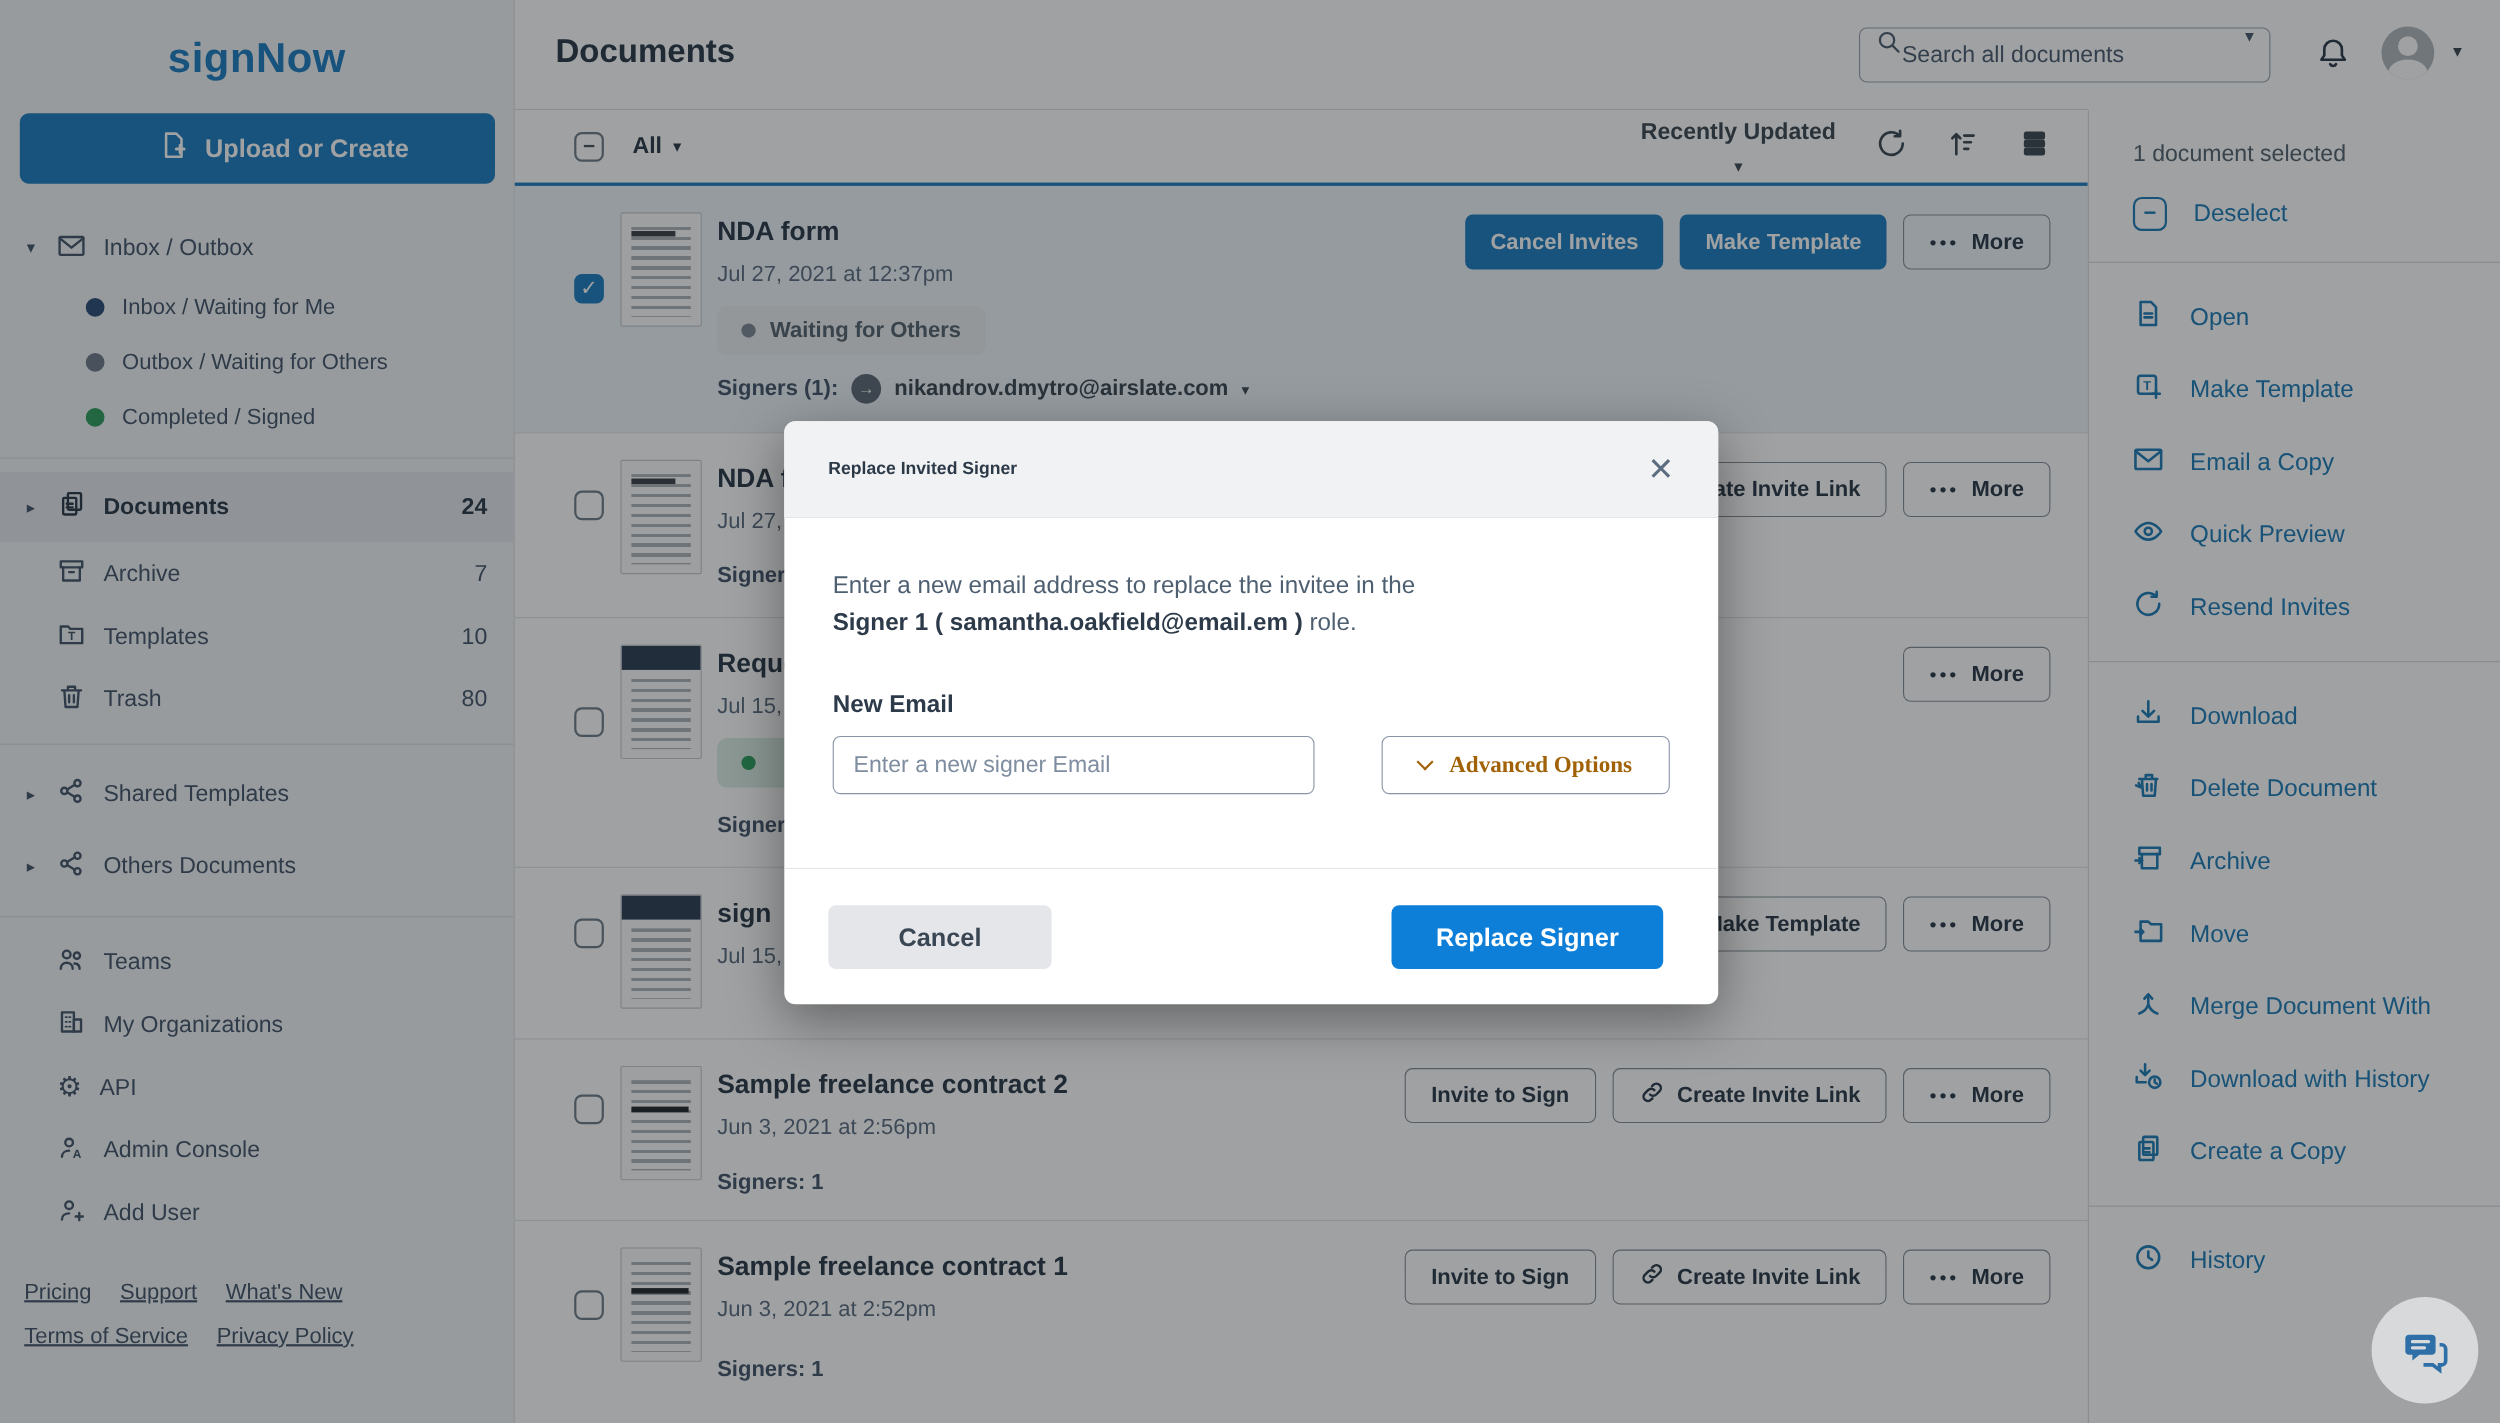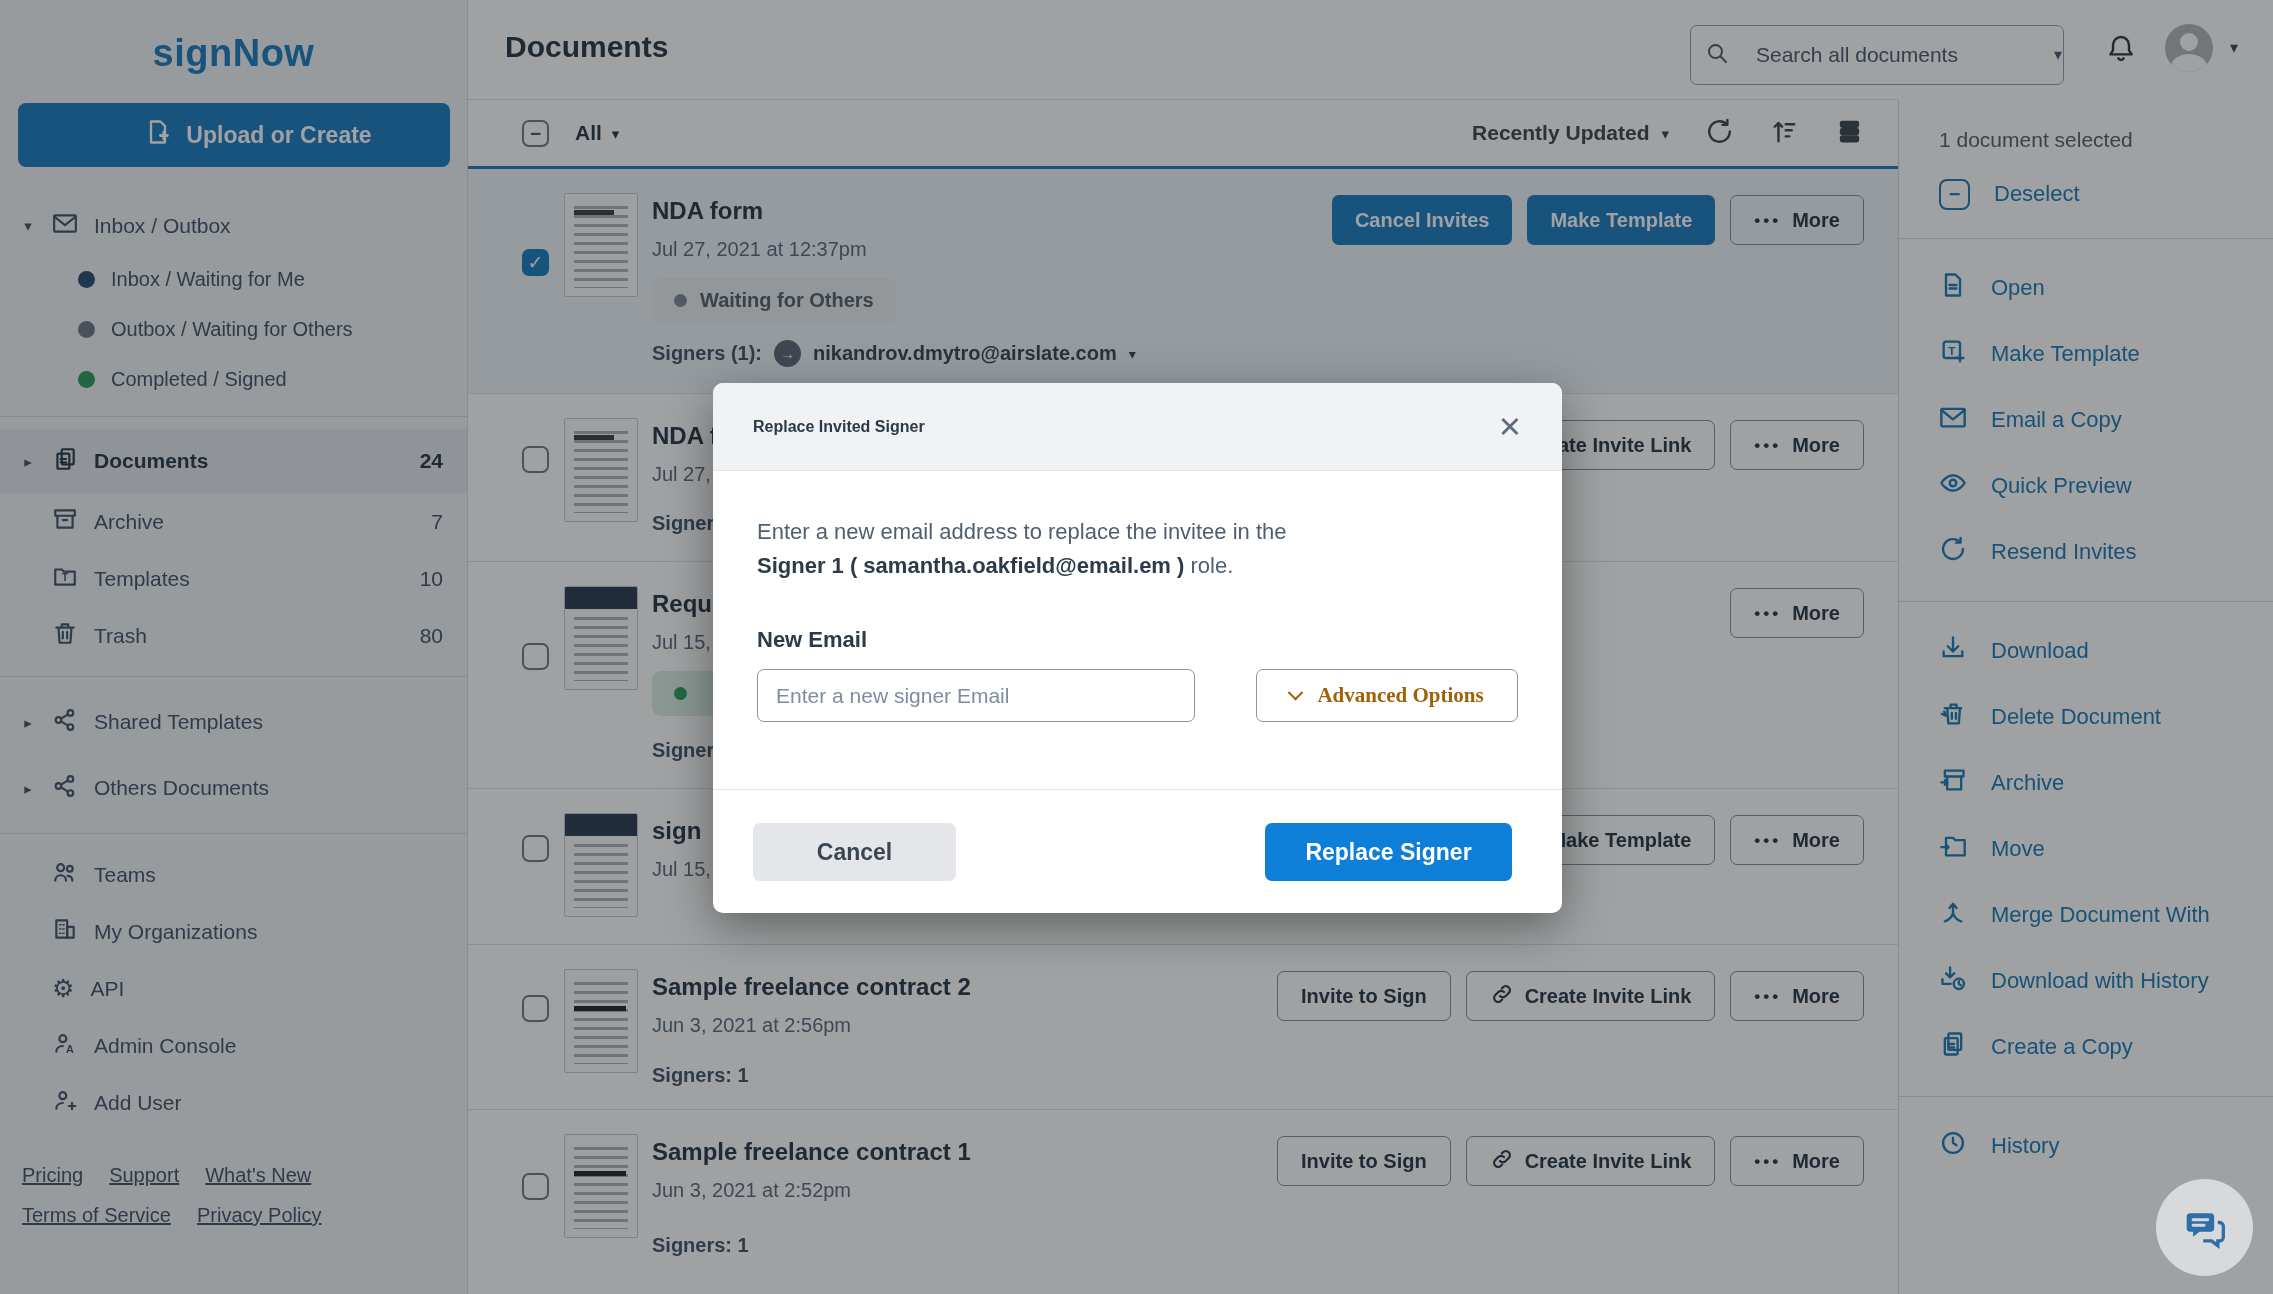--- a/index.html
+++ b/index.html
@@ -36,23 +36,23 @@
   .sub .si { height:50px; padding-left:78px; gap:16px; font-size:20px; }
   .dot { width:17px; height:17px; border-radius:50%; flex:none; }
   .sdiv { border-top:1px solid #d8dbdf; margin:12px 0; }
   .sfoot { margin:24px 22px 0; font-size:20px; color:#45566b; line-height:40px; }
   .sfoot a { color:#45566b; text-decoration:underline; margin-right:26px; cursor:pointer; }
 
   
   #header { left:468px; top:0; width:1805px; height:100px; background:#fff; }
   #header-border { left:468px; top:99px; width:1430px; height:1px; background:#dfe2e5; }
   .h-title { position:absolute; left:37px; top:30px; font-size:30px; font-weight:bold; color:#2c3a49; }
-  .searchbox { position:absolute; left:1222px; top:25px; width:374px; height:60px;
-          border:1.5px solid #97a2ae; border-radius:7px; display:flex; align-items:center;
-          padding:0 14px; gap:27px; color:#4c5d70; background:transparent; }
+  .searchbox { position:absolute; left:1222px; top:25px; width:374px; height:50px;
+          border:1.5px solid #97a2ae; border-radius:7px; display:flex; 
+          padding:0 14px; gap:0; color:#4c5d70; background:transparent; }
   .searchbox input { border:none; outline:none; background:transparent; flex:1;
           font-size:21px; font-family:inherit; color:#4c5d70; }
   .searchbox input::placeholder { color:#4c5d70; opacity:1; }
   .hbell { position:absolute; left:1637px; top:33px; color:#2c3a49; }
   .hbell svg.ic { width:32px; height:32px; stroke-width:1.8; }
   .avatar { position:absolute; left:1697px; top:24px; width:48px; height:48px; border-radius:50%;
           background:#b3b8be; overflow:hidden; }
   .avatar .head { position:absolute; left:15px; top:9px; width:18px; height:18px;
           border-radius:50%; background:#fff; }
   .avatar .body { position:absolute; left:6px; top:30px; width:36px; height:26px;
@@ -64,21 +64,21 @@
   .toolbar { height:66px; display:flex; align-items:center; padding:0 34px 0 54px; }
   .cb { width:27px; height:27px; border:2px solid #717d89; border-radius:7px;
         display:flex; align-items:center; justify-content:center;
         font-size:19px; font-weight:bold; color:#4a5663; background:#fff; flex:none; }
   .cb.checked { background:#1e7ec1; border-color:#1e7ec1; color:#fff; }
   .tb-all { margin-left:26px; display:flex; align-items:center; gap:10px;
         font-size:21px; font-weight:bold; color:#2c3a49; cursor:pointer; }
   .tb-all .caret { font-size:15px; }
   .tb-right { margin-left:auto; display:flex; align-items:center; gap:36px; color:#3c4853; }
   .tb-sort { display:flex; align-items:center; gap:12px; font-size:21px;
-        font-weight:bold; cursor:pointer; }
+        font-weight:bold; cursor:pointer;flex-direction:column; }
   .tb-sort .caret { font-size:15px; }
   .tico { cursor:pointer; color:#3c4853; }
   .tico svg.ic { width:29px; height:29px; }
 
   .row { position:relative; border-top:1px solid #e2e4e7; }
   .row.selected { border-top:3px solid #1e7ec1; background:#eff5fa; }
   .rcb { position:absolute; left:54px; top:calc(50% - 32px); }
   .thumb { position:absolute; left:96px; top:24px; width:74px; height:104px;
         background:#fcfcfd; border:1px solid #c9ccd0; border-radius:2px; overflow:hidden; }
   .thumb .lines { position:absolute; left:9px; right:9px; top:12px; bottom:8px;

